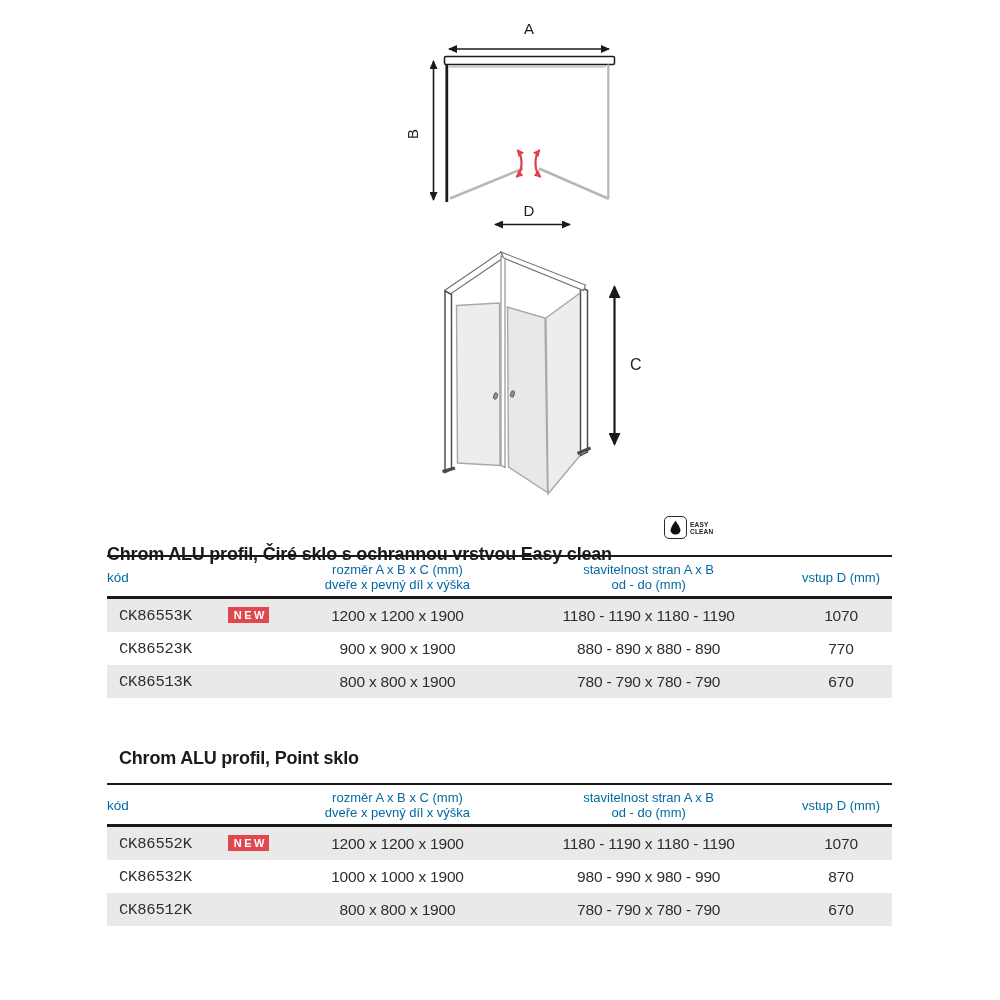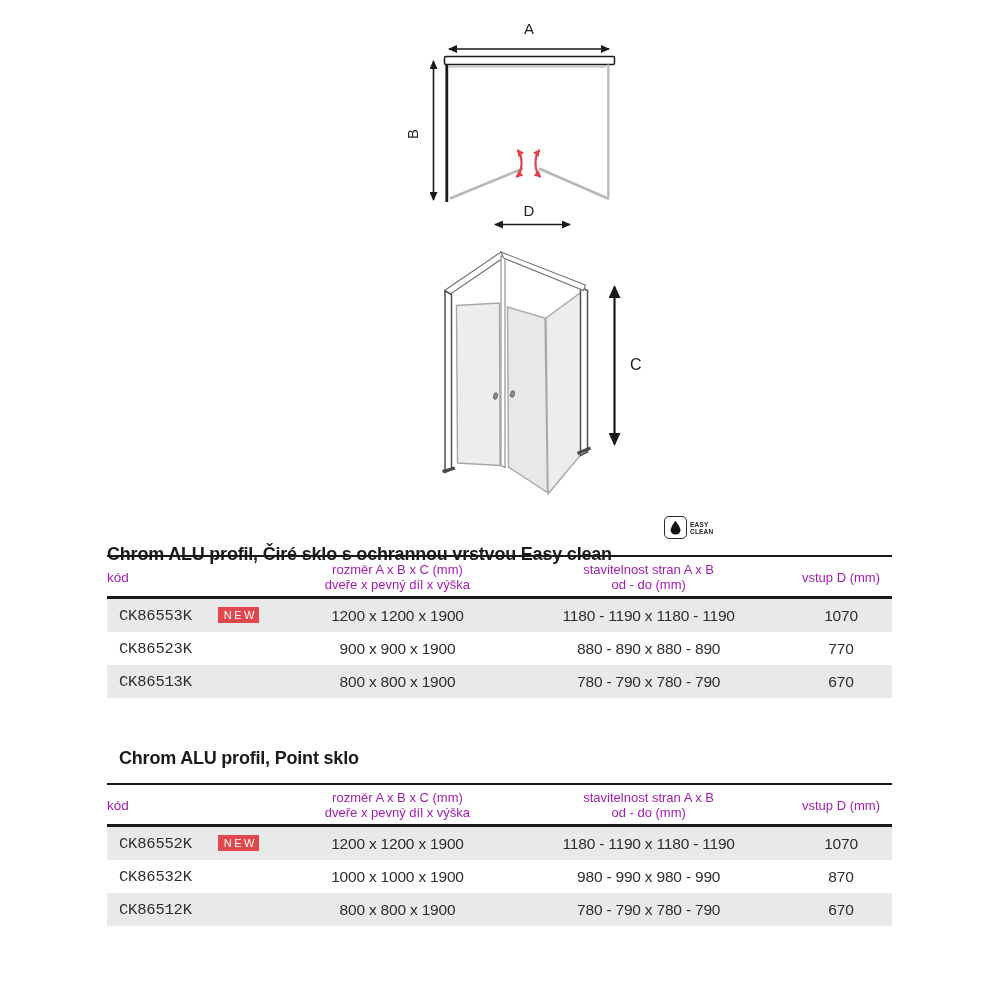--- a/index.html
+++ b/index.html
@@ -32,32 +32,32 @@
 
   
   .ec-wrap{position:absolute;left:664px;top:516px;display:flex;align-items:center;gap:3px;}
   .ec-box{width:23px;height:23px;border:1.7px solid #2a2a2a;border-radius:5px;box-sizing:border-box;
         display:flex;align-items:center;justify-content:center;background:#fff;}
   .ec-text{font-size:6.5px;font-weight:bold;line-height:7px;color:#222;letter-spacing:0.2px;}
 
   
   .spec-table{position:absolute;left:107px;width:785px;border-collapse:collapse;table-layout:fixed;}
   .t1{top:555px;} .t2{top:783px;}
-  .spec-table th{font-weight:normal;font-size:13px;line-height:15px;color:#a21caf;
+  .spec-table th{font-weight:normal;font-size:13px;line-height:15px;color:#0369a1;
         vertical-align:middle;padding:5px 0 4px 0;
         border-top:2px solid #191919;border-bottom:3px solid #191919;}
   .spec-table th.c-code{text-align:left;font-size:13.5px;}
   .spec-table td{height:33px;font-size:15.5px;letter-spacing:-0.2px;padding:0;vertical-align:middle;}
   .spec-table tbody tr:nth-child(odd){background:var(--row-alt);}
   .c-code{text-align:left;white-space:nowrap;}
   .c-mid{text-align:center;}
   .code{padding-left:12px;font-family:Liberation Mono, monospace;}
   .new-badge{display:inline-block;background:var(--badge-bg);color:var(--badge-fg);
-        font-size:11px;font-weight:normal;letter-spacing:2.5px;line-height:1;
-        padding:2.5px 2px 2.5px 6px;margin-left:26px;vertical-align:1.5px;}
+        font-size:11px;font-weight:bold;letter-spacing:2.5px;line-height:1;
+        padding:2.5px 2px 2.5px 6px;margin-left:36px;vertical-align:1.5px;}
 </style>
 </head>
 <body>
 
 <div class="page">
 
   <svg class="diagrams" viewBox="388 14 280 492">
     <defs>
       <marker id="ah" markerWidth="9" markerHeight="8" refX="8" refY="4" orient="auto-start-reverse" markerUnits="userSpaceOnUse">
         <path d="M0,0 L9,4 L0,8 Z" class="mk-dark"></path>

